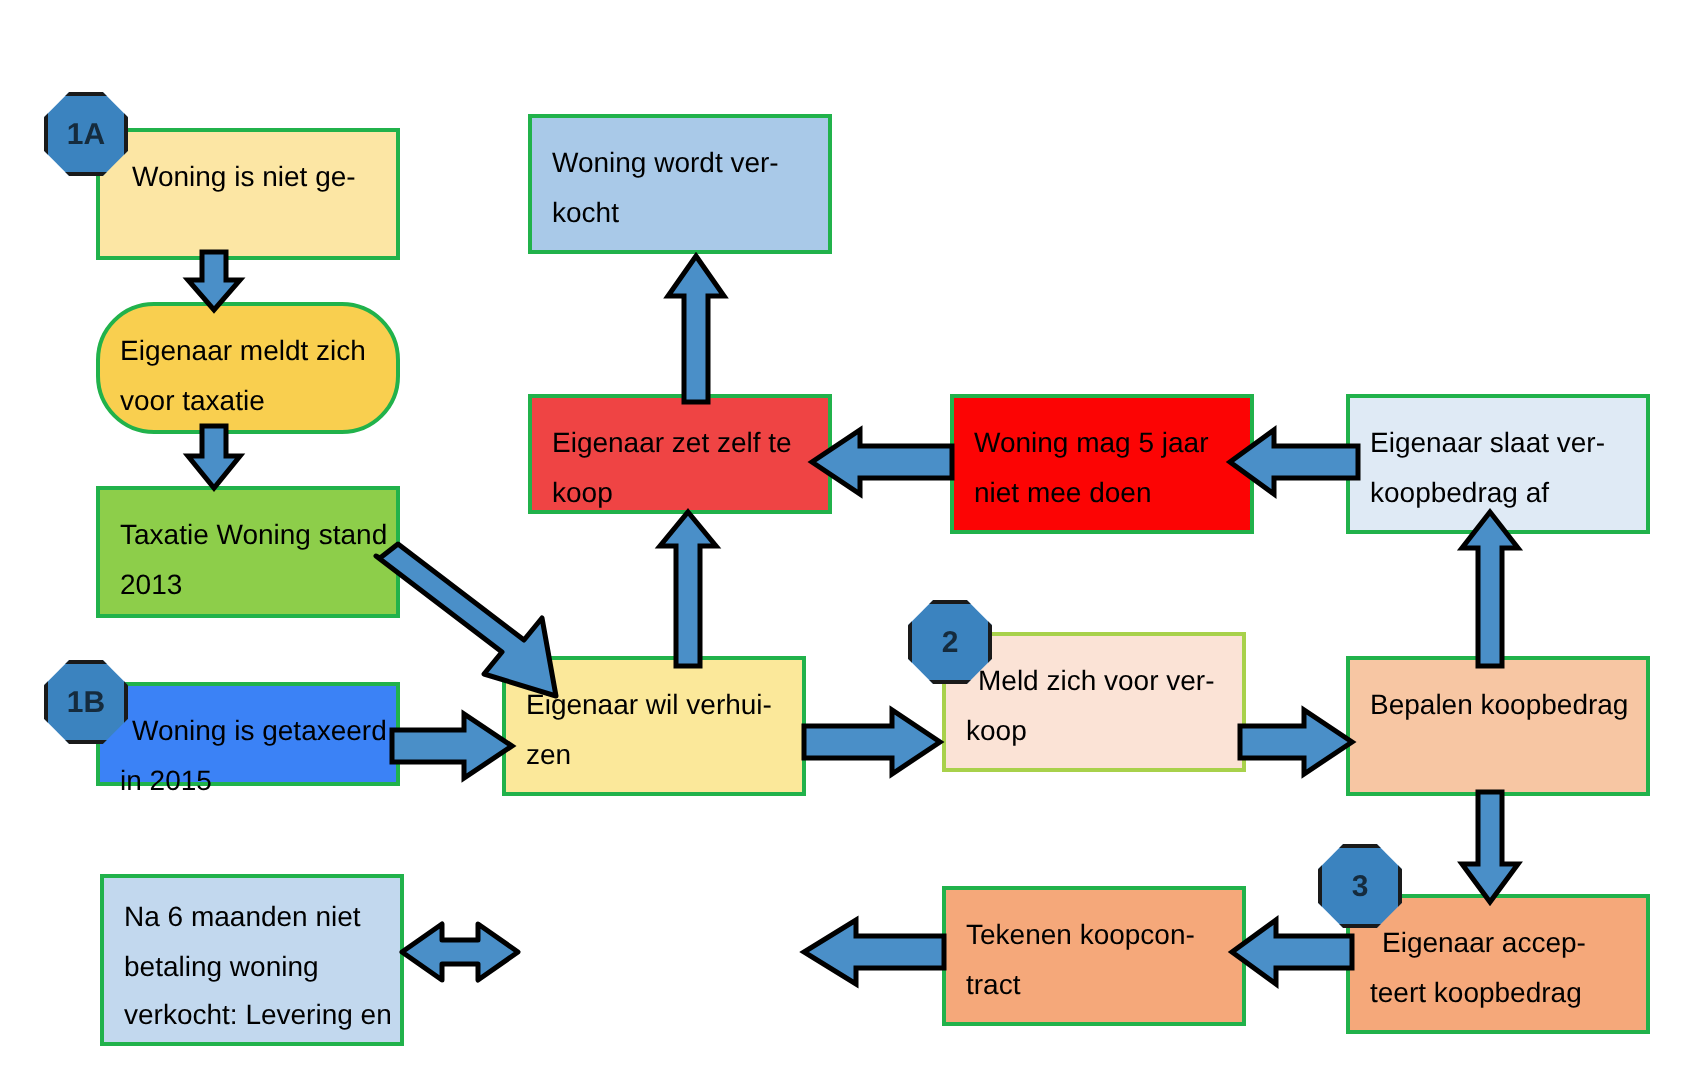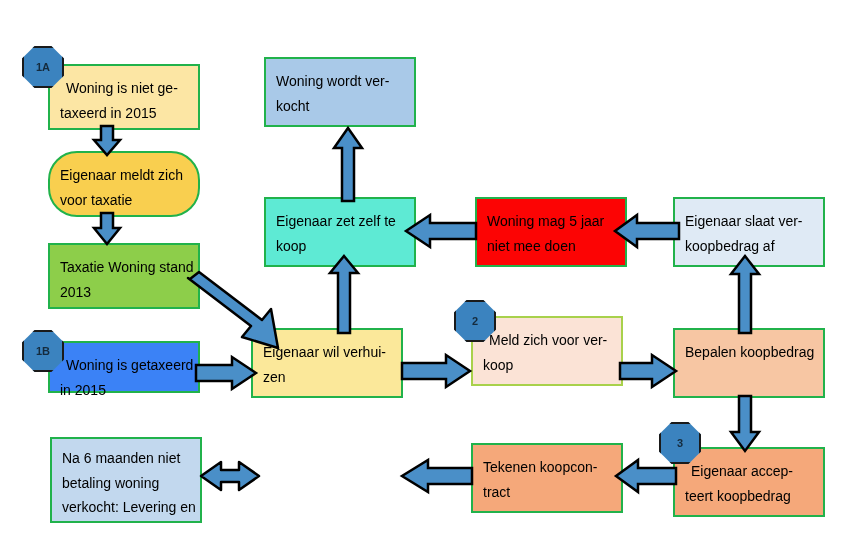--- a/index.html
+++ b/index.html
@@ -24,21 +24,21 @@
   .node.indent span:first-child{padding-left:6px;}
 
   
   .badge{
     position:absolute;
     width:38px;height:38px;
     background:#3b83bf;
     border:2px solid #1a1a1a;
     clip-path:polygon(30% 0,70% 0,100% 30%,100% 70%,70% 100%,30% 100%,0 70%,0 30%);
     display:flex;align-items:center;justify-content:center;
-    font-size:11px;font-weight:bold;color:#152b3d;
+    font-size:15px;font-weight:bold;color:#152b3d;
     z-index:6;
   }
 
   
   .arrow{position:absolute;z-index:4;}
   .arrow svg{display:block;overflow:visible;}
 
   .lbl{pointer-events:none;}
 </style>
 </head>
@@ -144,21 +144,20 @@
   </div>
   <div class="badge" style="left:454px;top:300px;">
     <span class="lbl">2</span>
   </div>
   <div class="badge" style="left:659px;top:422px;">
     <span class="lbl">3</span>
   </div>
 
   <div class="node indent" style="left:48px;top:64px;width:152px;height:66px;background:#fce6a4;">
     <span>Woning is niet ge-</span>
-    <span>taxeerd in 2015</span>
   </div>
 
   <div class="node" style="left:48px;top:151px;width:152px;height:66px;background:#f9cf4f;border-radius:29px;">
     <span>Eigenaar meldt zich</span>
     <span>voor taxatie</span>
   </div>
 
   <div class="node" style="left:48px;top:243px;width:152px;height:66px;background:#8dce4a;">
     <span>Taxatie Woning stand</span>
     <span>2013</span>
@@ -167,21 +166,21 @@
   <div class="node indent" style="left:48px;top:341px;width:152px;height:52px;background:#3b82f6;">
     <span>Woning is getaxeerd</span>
     <span>in 2015</span>
   </div>
 
   <div class="node" style="left:264px;top:57px;width:152px;height:70px;background:#a9c9e8;">
     <span>Woning wordt ver-</span>
     <span>kocht</span>
   </div>
 
-  <div class="node" style="left:264px;top:197px;width:152px;height:70px;background:#5eead4;">
+  <div class="node" style="left:264px;top:197px;width:152px;height:60px;background:#ef4444;">
     <span>Eigenaar zet zelf te</span>
     <span>koop</span>
   </div>
 
   <div class="node" style="left:475px;top:197px;width:152px;height:70px;background:#fc0404;">
     <span>Woning mag 5 jaar</span>
     <span>niet mee doen</span>
   </div>
 
   <div class="node" style="left:673px;top:197px;width:152px;height:70px;background:#dfeaf5;">

